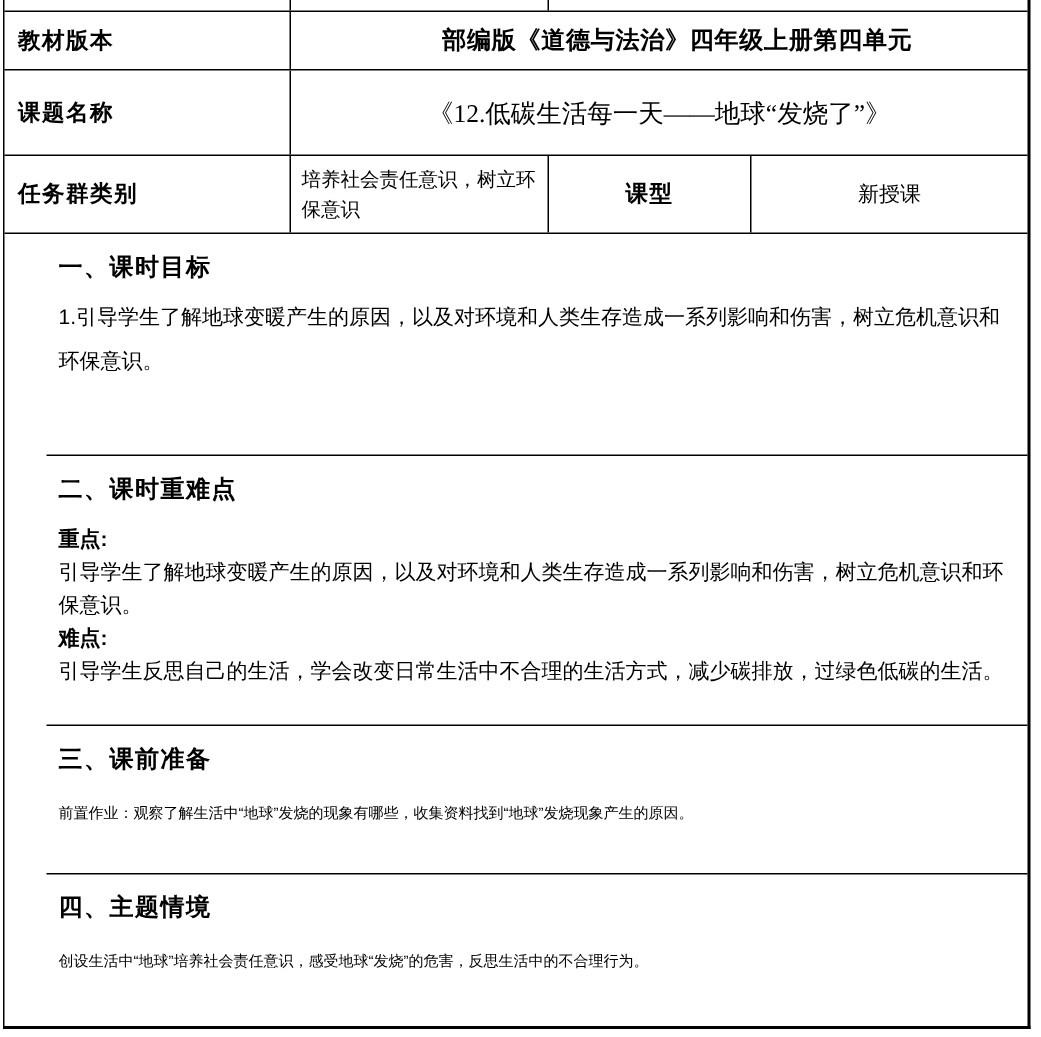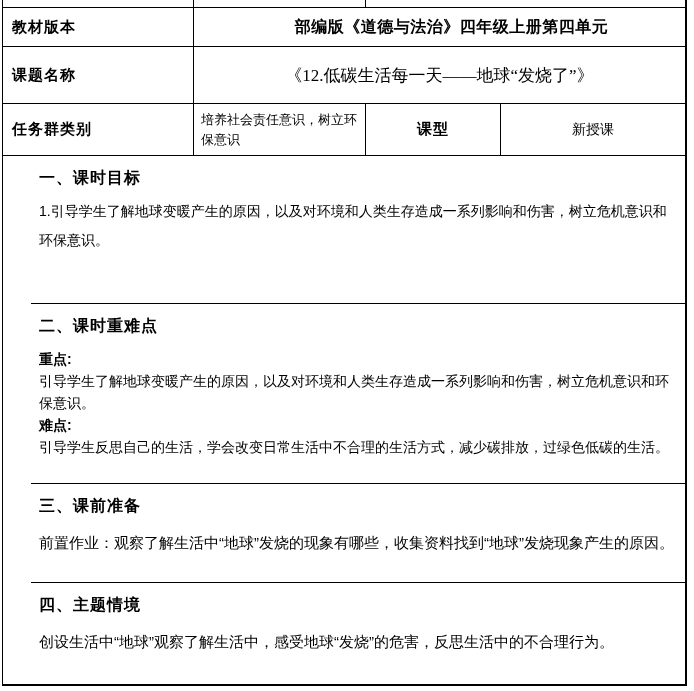--- a/index.html
+++ b/index.html
@@ -75,21 +75,21 @@
   .sec-prep { height:99px; }
   .sec-theme { height:101px; }
   .sec-heading {
     font-size:16px; font-weight:bold;
     padding-top:12px;
     letter-spacing:1px;
   }
   .goal-body { margin-top:8px; font-size:14px; line-height:29px; }
   .kp-body { margin-top:11px; font-size:14px; line-height:22px; }
   .kp-label { font-weight:bold; }
-  .prep-body, .theme-body { margin-top:14px; font-size:15px; line-height:24px; }
+  .prep-body, .theme-body { margin-top:14px; font-size:10px; line-height:24px; }
 </style>
 </head>
 <body>
 
 <div class="doc-table">
 
   <div class="row stub-row">
     <div class="cell stub-c1"></div>
     <div class="cell stub-c2"></div>
     <div class="cell stub-c3"></div>
@@ -129,16 +129,16 @@
     </div>
   </div>
 
   <div class="section sec-prep">
     <div class="sec-heading">三、课前准备</div>
     <div class="prep-body">前置作业：观察了解生活中“地球”发烧的现象有哪些，收集资料找到“地球”发烧现象产生的原因。</div>
   </div>
 
   <div class="section sec-theme">
     <div class="sec-heading">四、主题情境</div>
-    <div class="theme-body">创设生活中“地球”观察了解生活中，感受地球“发烧”的危害，反思生活中的不合理行为。</div>
+    <div class="theme-body">创设生活中“地球”培养社会责任意识，感受地球“发烧”的危害，反思生活中的不合理行为。</div>
   </div>
 
 </div>
 
 </body></html>

